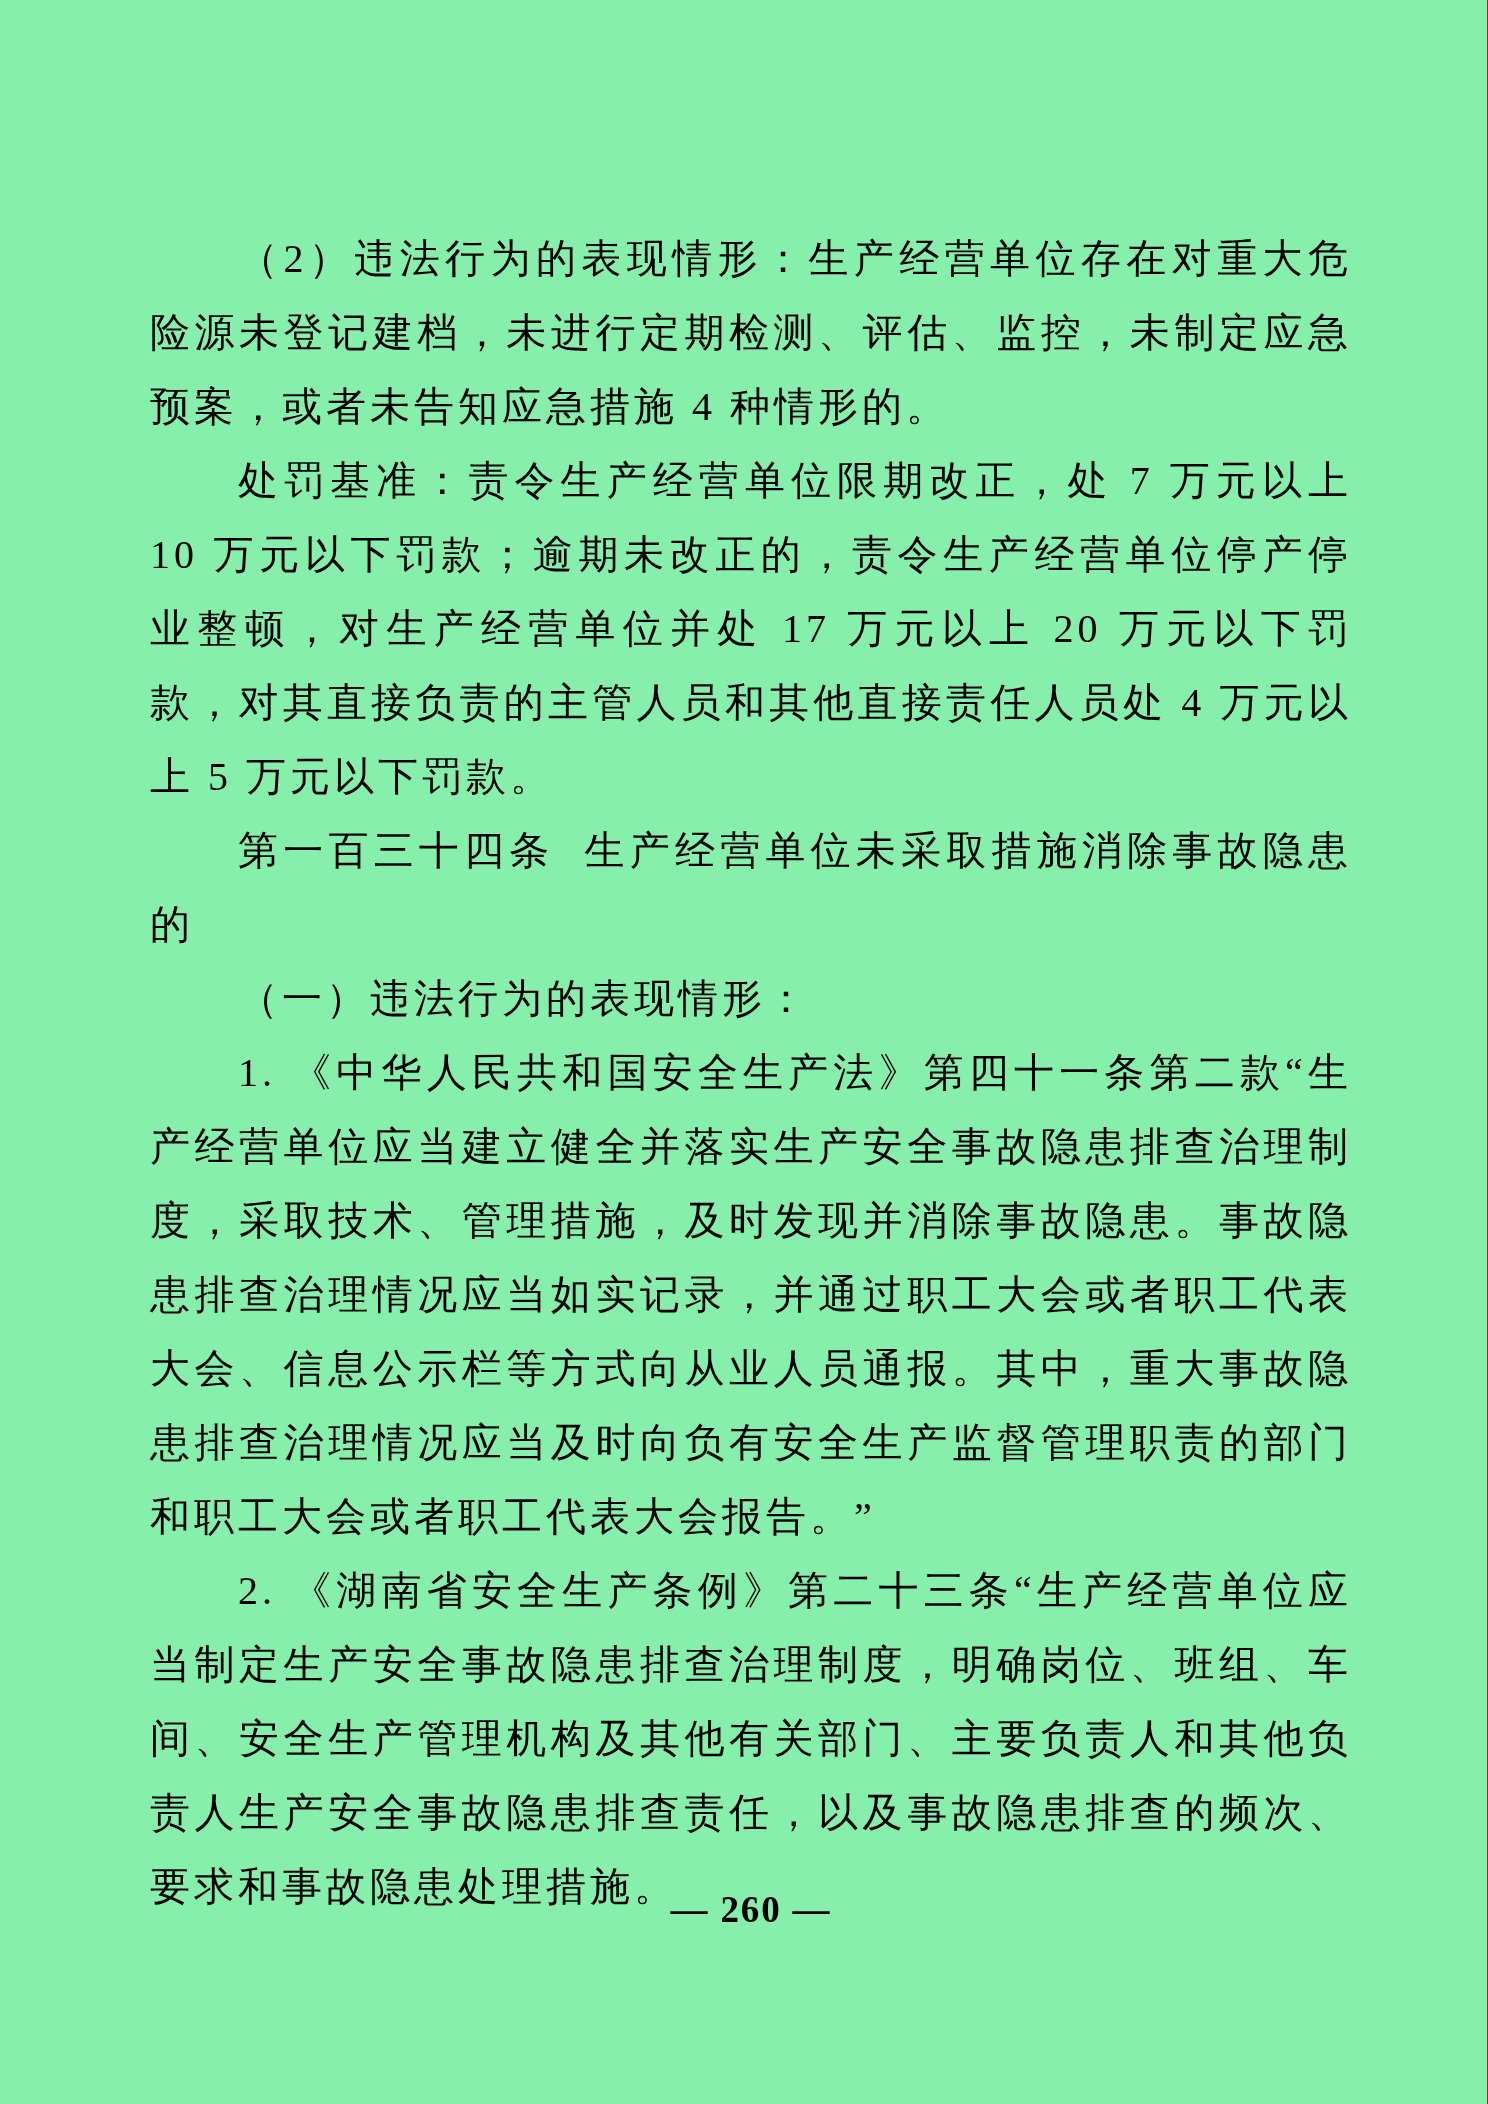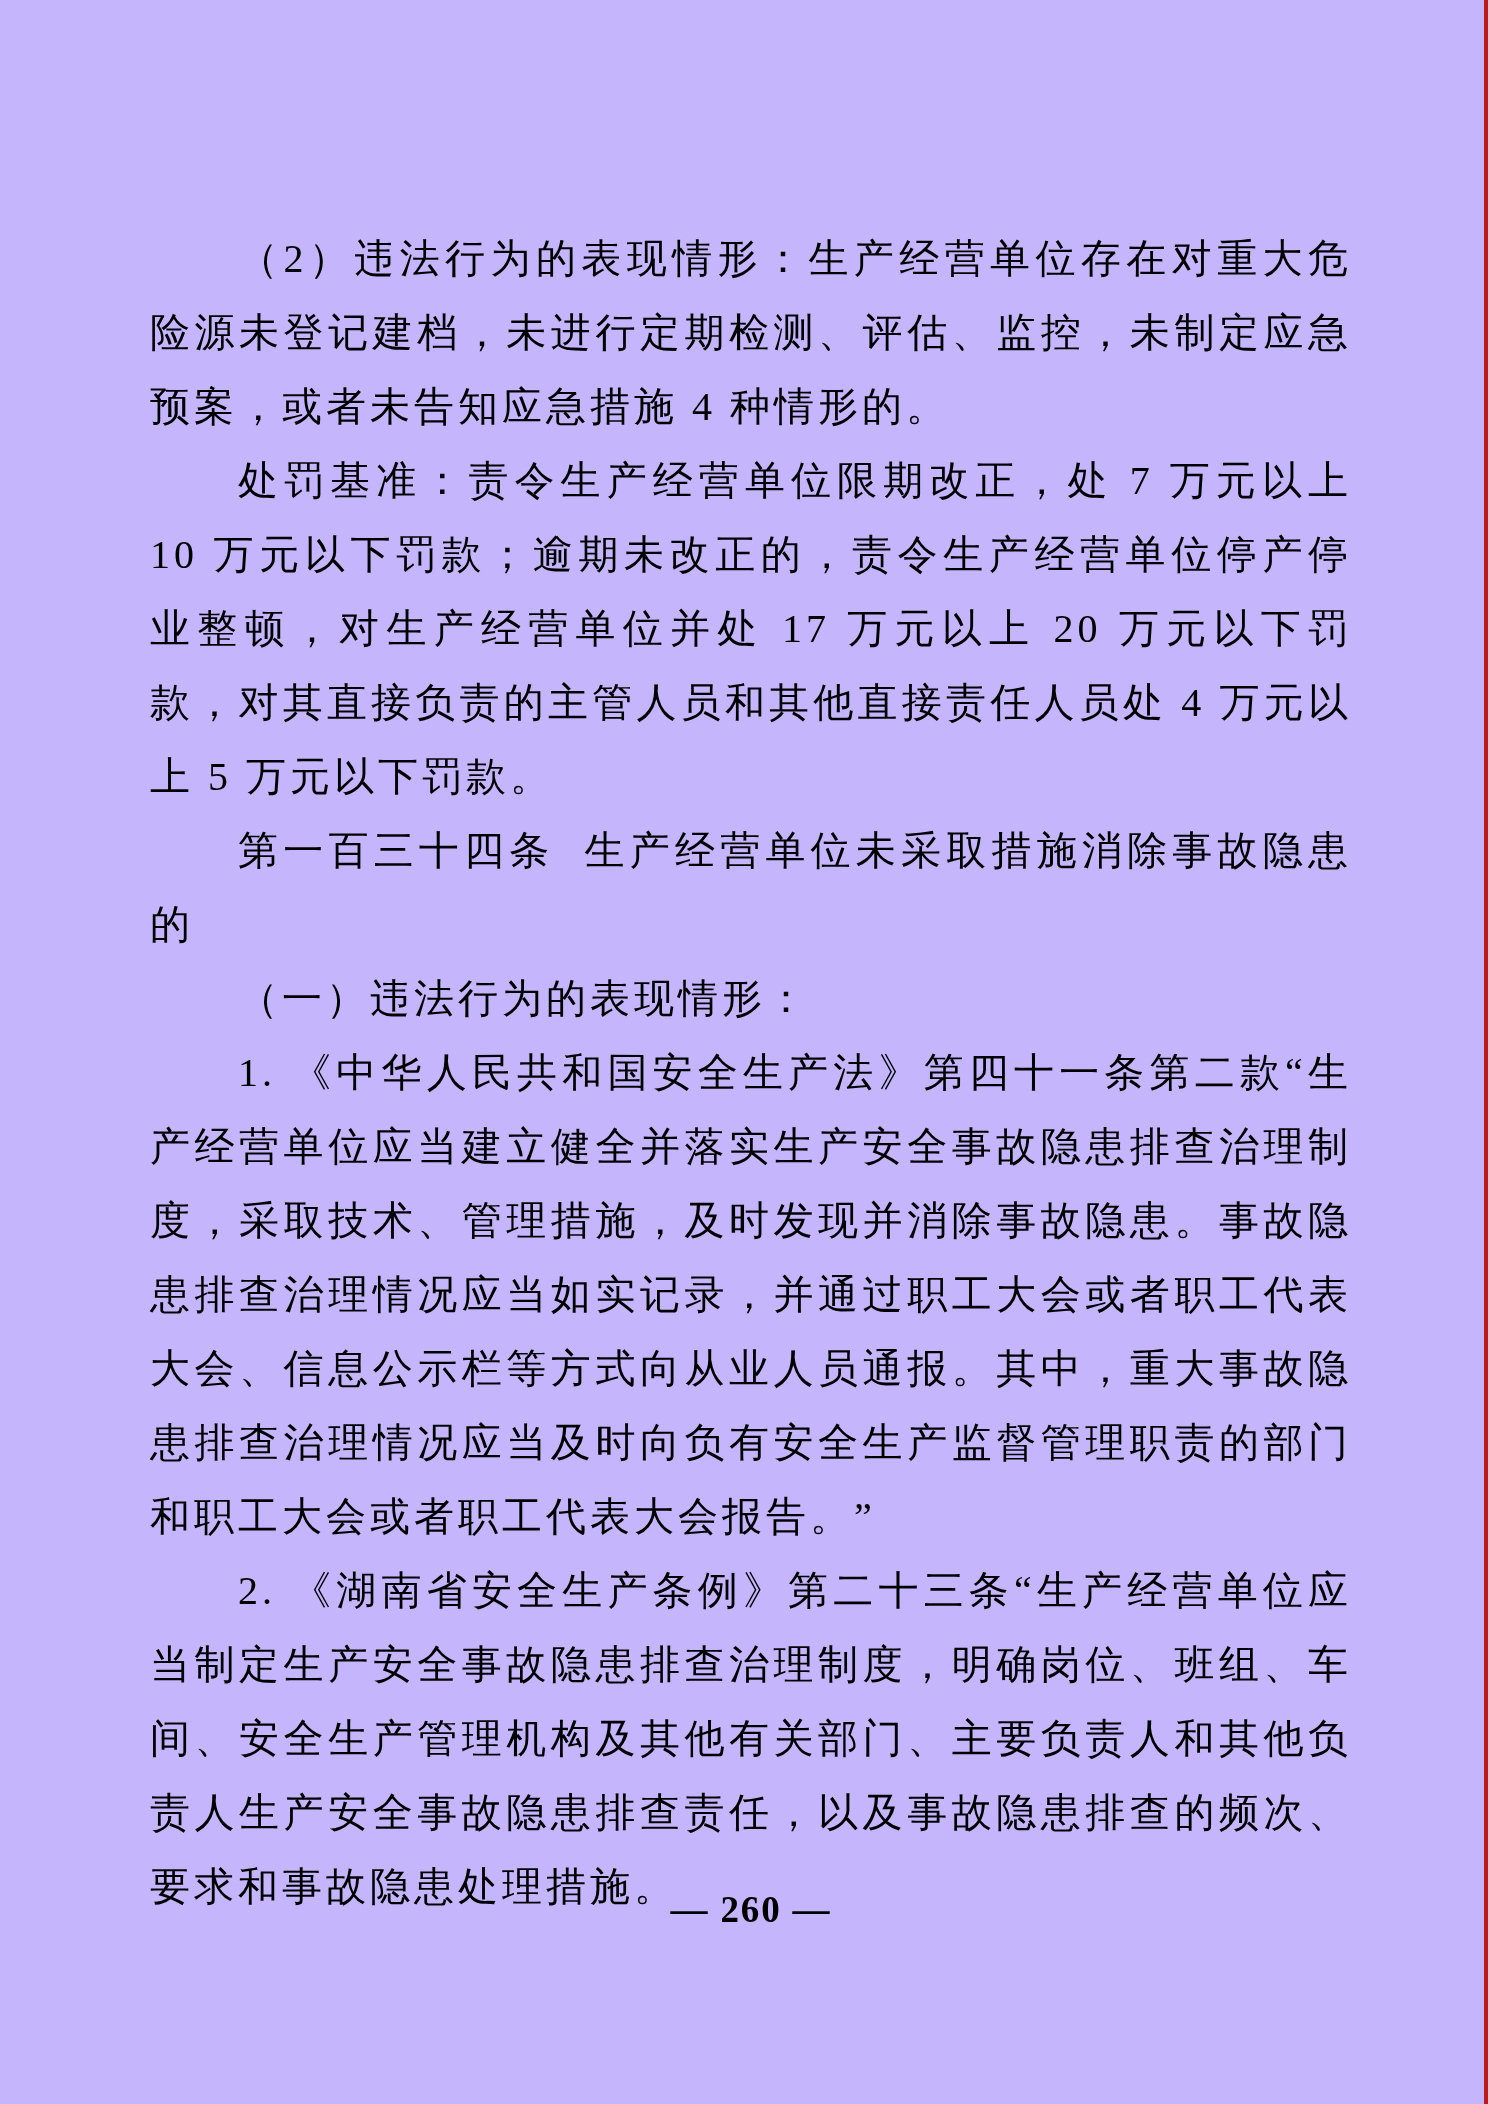--- a/index.html
+++ b/index.html
@@ -1,25 +1,25 @@
 <!DOCTYPE html>
 <html><head>
 <meta charset="utf-8">
 <style>
   * { margin: 0; padding: 0; box-sizing: border-box; }
   html, body { background: #ffffff; }
   .page {
     position: relative;
     width: 1488px;
     height: 2104px;
-    background: #c4b5fd;
+    background: #86efac;
     color: #000000;
     font-family: "Liberation Serif", "DejaVu Serif", serif;
     overflow: hidden;
-    border-right: 4px solid #b91c1c;
+    border-right: 1px solid #b91c1c;
   }
   .text-block {
     position: absolute;
     left: 150px;
     top: 222px;
     width: 1202px;
     font-size: 40px;
     line-height: 74px;
     letter-spacing: 0.10em;
     text-align: justify;

